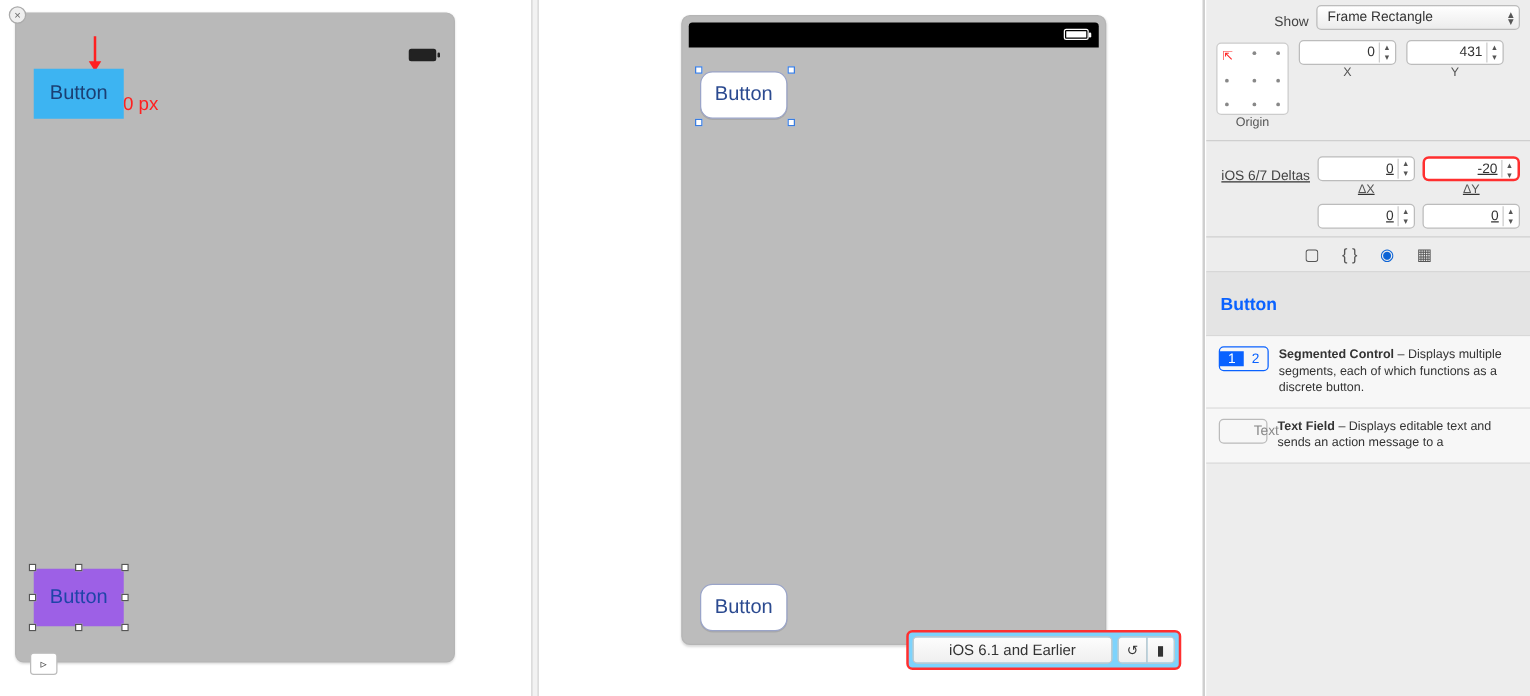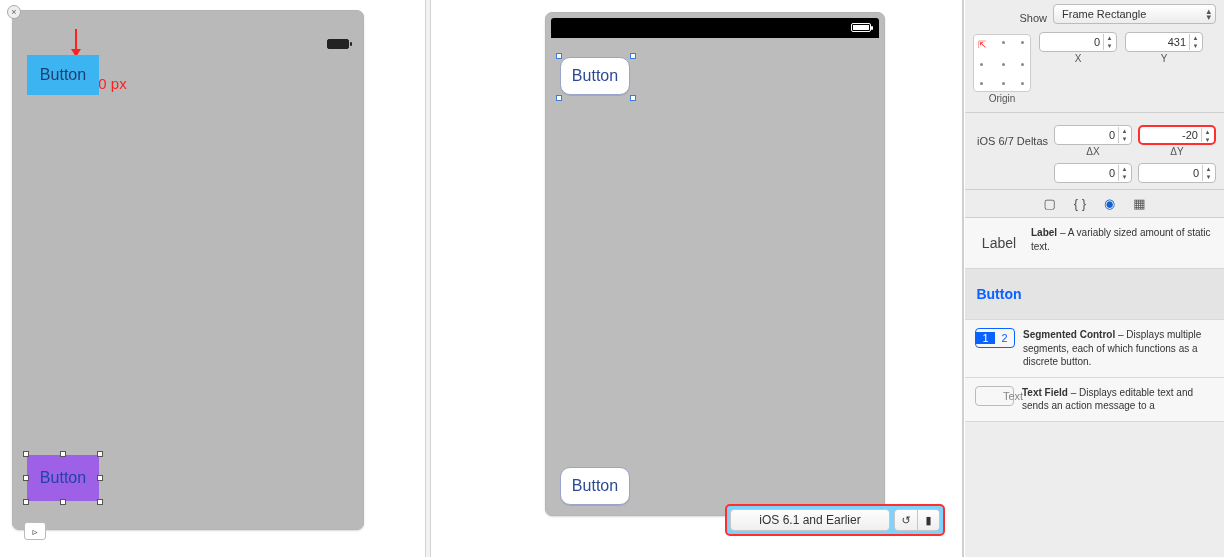--- a/index.html
+++ b/index.html
@@ -205,21 +205,21 @@
   .example-box{
     flex:1;height:70px;border:1px solid #ccc;border-radius:6px;
     background:linear-gradient(160deg,#1c2d54 0%,#2a3f73 40%,#6b7f99 65%,#3d3425 100%);
     position:relative;overflow:hidden;
   }
   .example-square{
     position:absolute;left:12px;top:10px;width:44%;height:42%;background:#fff;
   }
   .example-square::before{content:"";position:absolute;left:4px;top:4px;width:6px;height:6px;background:#ff2a2a;}
 
-  .deltas-row{display:flex;align-items:center;gap:6px;padding:6px 8px;}
+  .deltas-row{display:flex;align-items:center;gap:6px;padding:6px 8px;text-decoration:underline;}
   .highlight-red{border:2px solid #ff2f2f !important;border-radius:5px;}
 
   .toolbar-small{display:flex;justify-content:center;gap:18px;padding:6px 0;font-size:13px;color:#555;border-top:1px solid #cfcfcf;border-bottom:1px solid #cfcfcf;}
   .toolbar-small .active{color:#0b63d6;}
 
   .lib-item{
     display:flex;gap:8px;padding:8px 10px;border-bottom:1px solid #d8d8d8;background:#f7f7f7;
   }
   .lib-item.sel{background:#e4e4e4;}
   .lib-thumb{
@@ -392,24 +392,20 @@
     </div>
   </div>
 
   <div class="toolbar-small">
     <span>▢</span>
     <span>{ }</span>
     <span class="active">◉</span>
     <span>▦</span>
   </div>
 
-  <div class="lib-item">
-    <div class="lib-thumb label">Label</div>
-    <div class="lib-desc"><b>Label</b><span> – A variably sized amount of static text.</span></div>
-  </div>
   <div class="lib-item sel">
     <div class="lib-thumb button">Button</div>
   </div>
   <div class="lib-item">
     <div class="lib-thumb segmented">
       <span>1</span>
         <span>2</span>
     </div>
     <div class="lib-desc"><b>Segmented Control</b><span> – Displays multiple segments, each of which functions as a discrete button.</span></div>
   </div>

